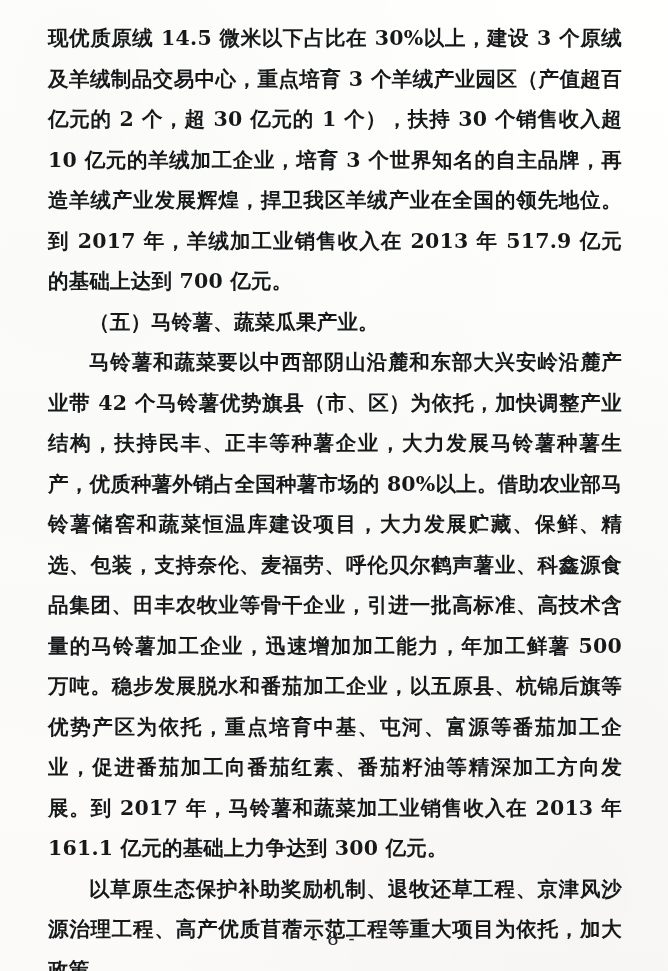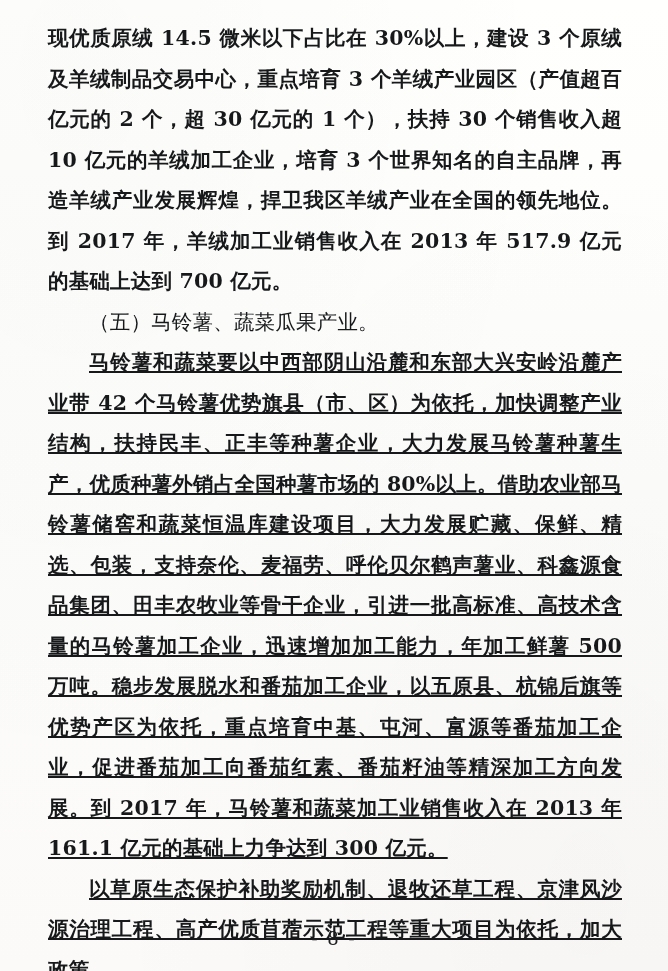--- a/index.html
+++ b/index.html
@@ -37,25 +37,24 @@
     font-size: 20.5px;
     line-height: 40.5px;
     color: #16181a;
     text-align: justify;
     text-justify: inter-ideograph;
     letter-spacing: 0.2px;
     font-weight: 600;
   }
   p.indent {
     text-indent: 41px;
-    text-decoration: underline;
   }
   p.heading {
     text-indent: 41px;
-    font-weight: 400;
+    font-weight: 700;
   }
   .footer {
     position: absolute;
     left: 0;
     right: 0;
     bottom: 22px;
     text-align: center;
     font-size: 18px;
     color: #1c1e20;
     font-family: "DejaVu Serif", serif;

